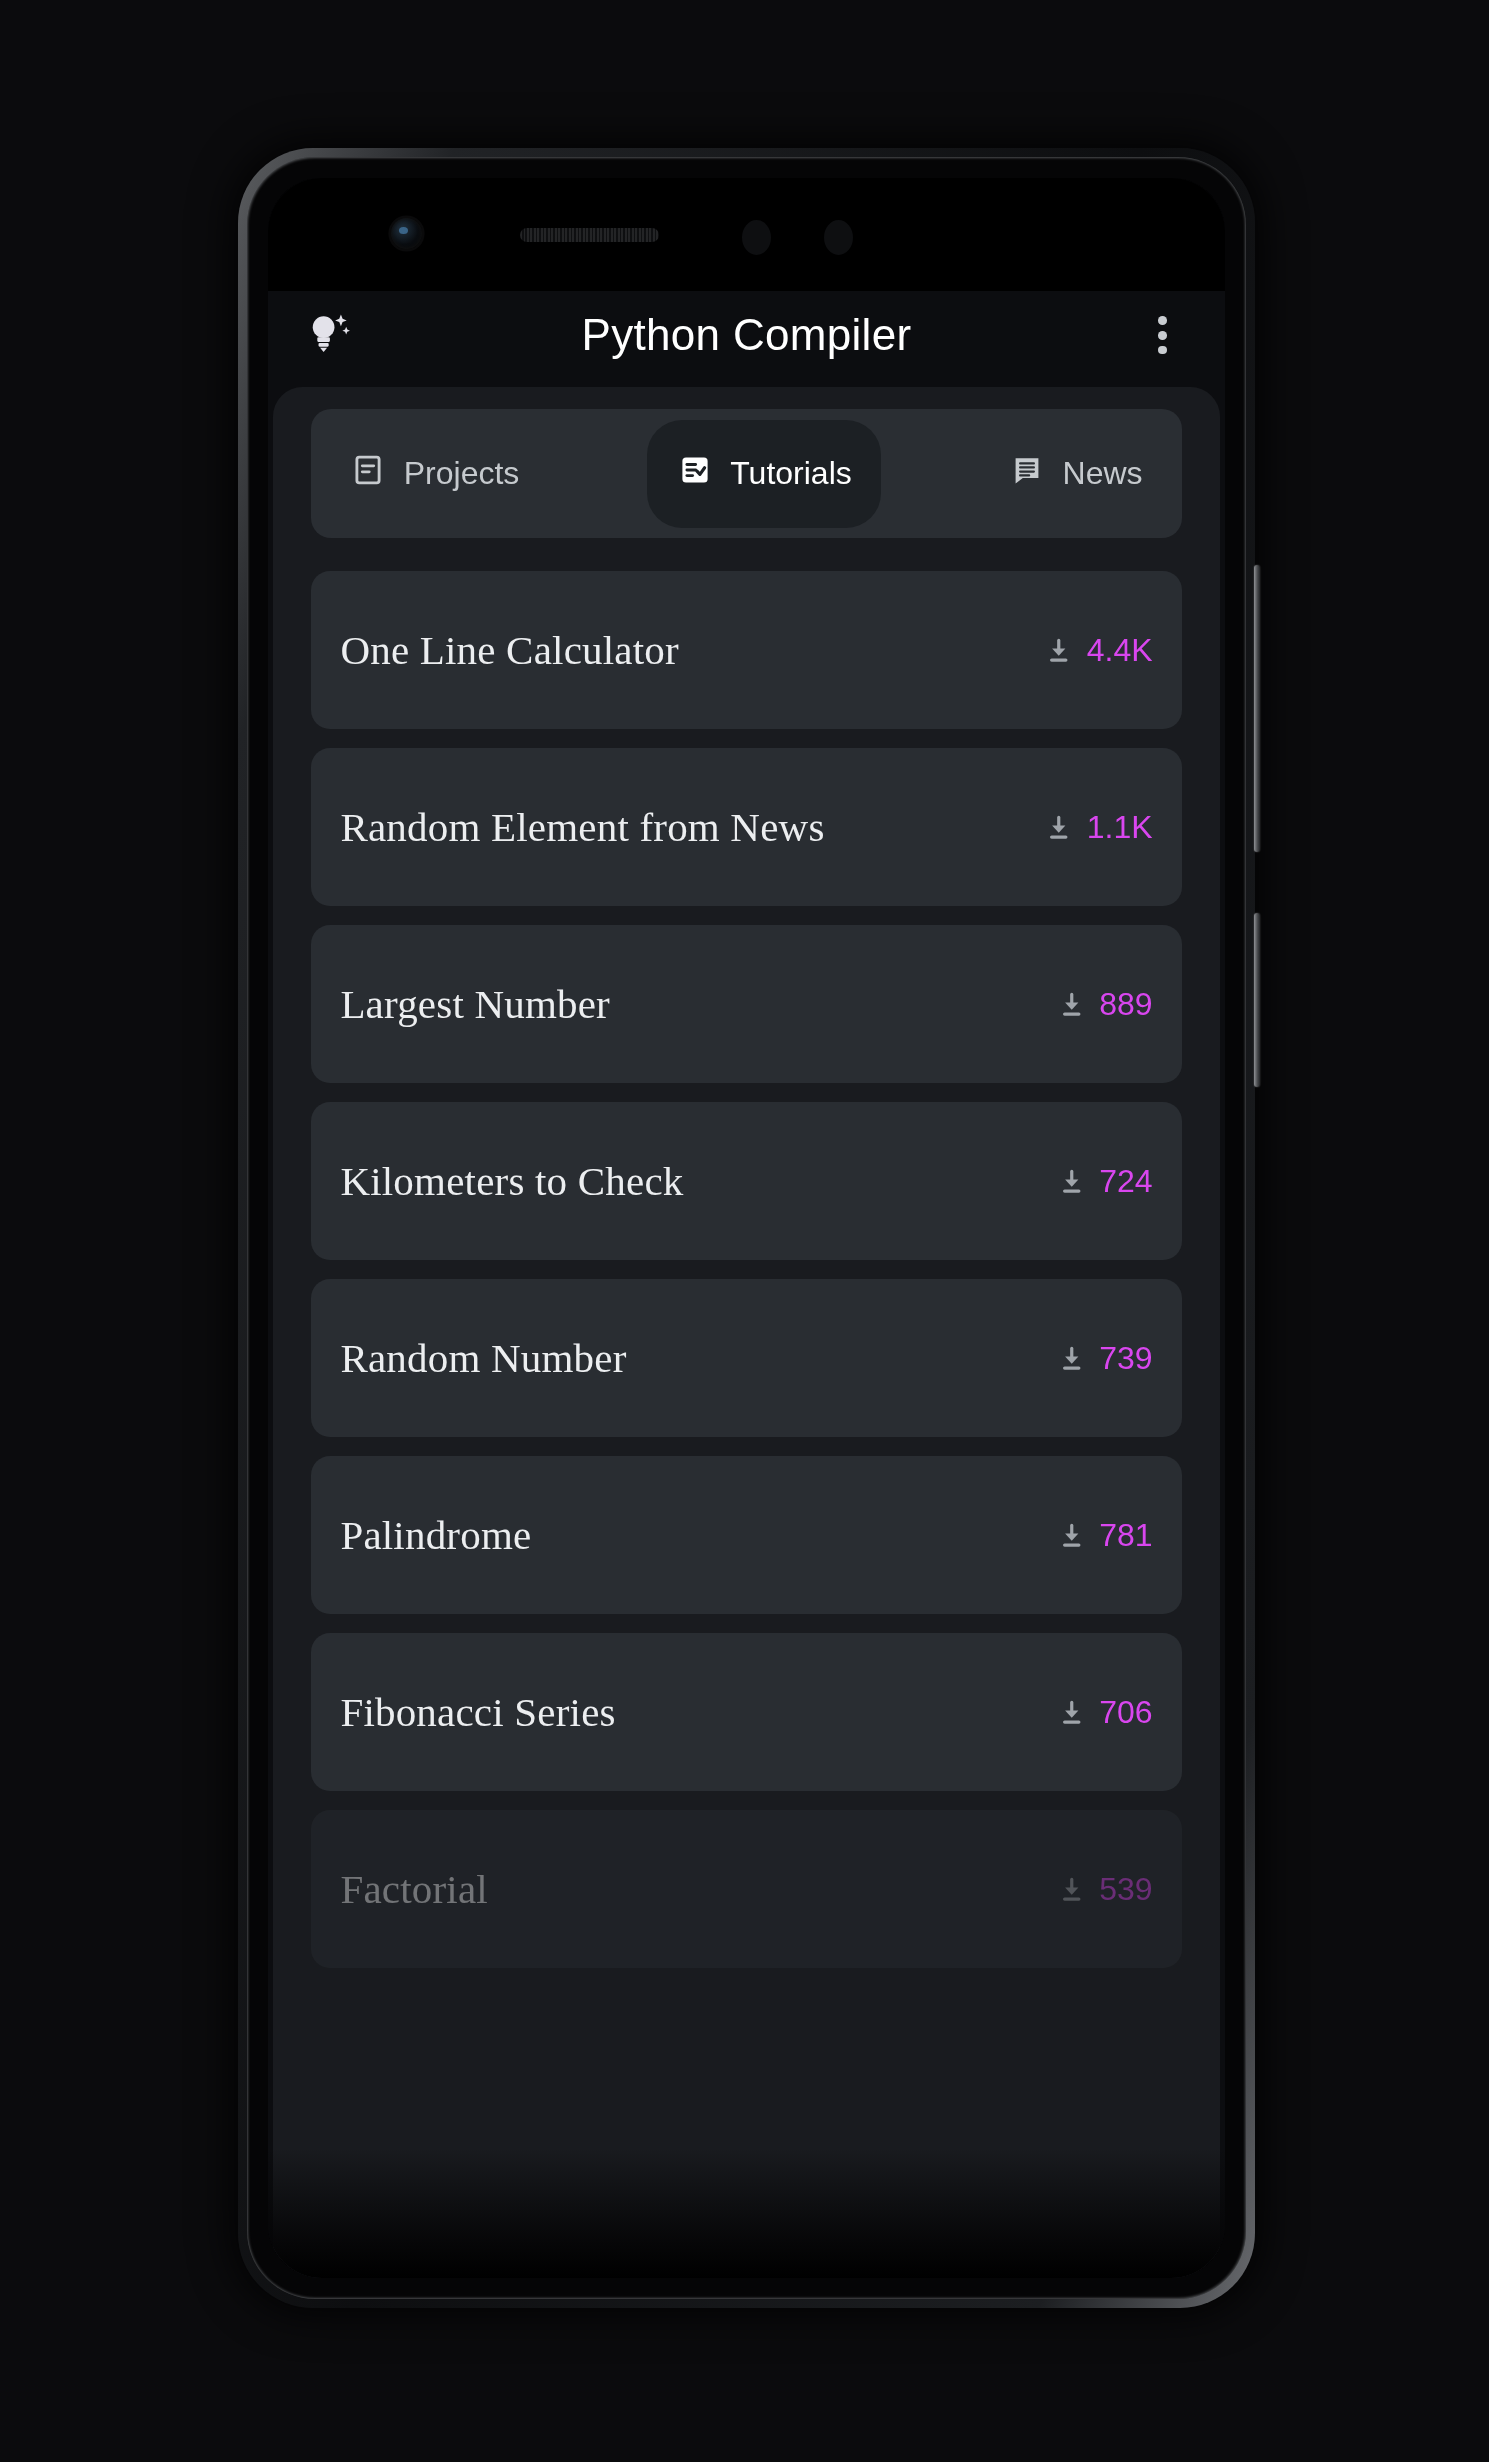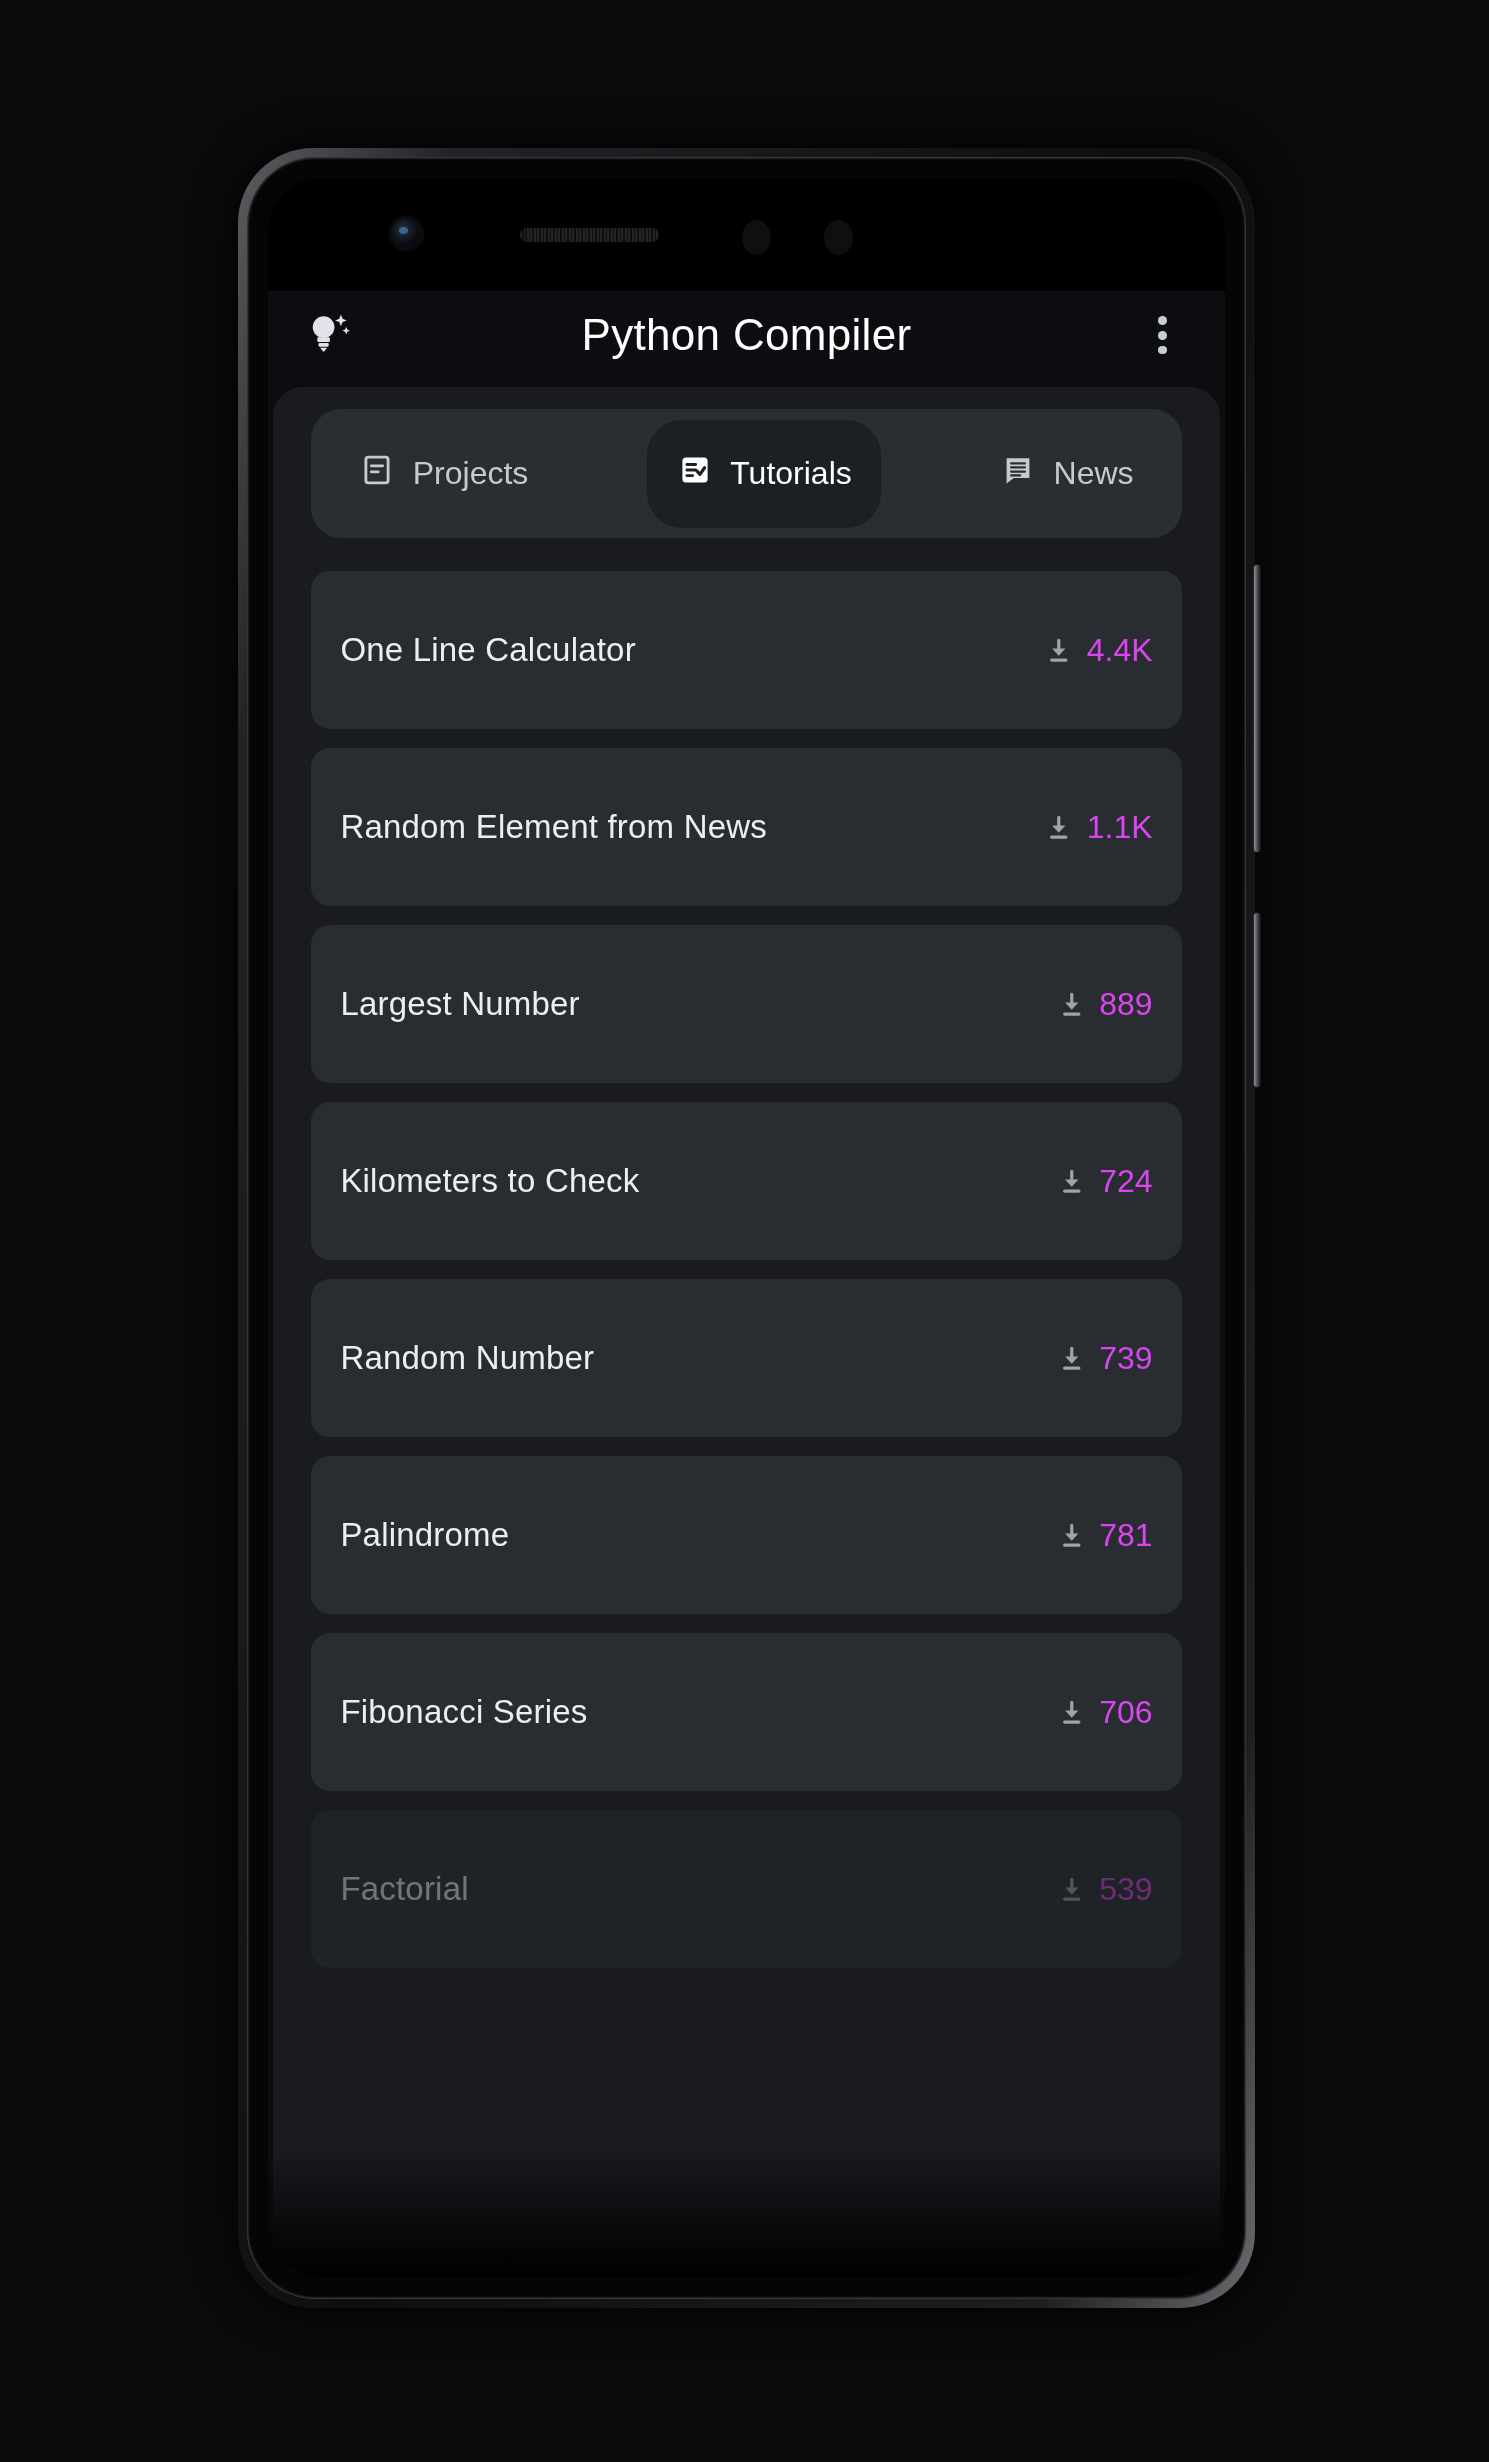--- a/index.html
+++ b/index.html
@@ -195,25 +195,25 @@
     background: #191b1f;
     border-radius: 29.5px 29.5px 0 0;
     padding: 22.6px 38px 0 38px;
     overflow: hidden;
     position: relative;
   }
 
   .tabbar {
     height: 129px;
     background: #2a2e33;
-    border-radius: 30px;
+    border-radius: 20px;
     display: flex;
     align-items: center;
     justify-content: space-between;
-    padding: 0 19px;
+    padding: 0 10px;
     margin-bottom: 33px;
   }
   .tab {
     display: flex;
     align-items: center;
     gap: 17.4px;
     padding: 0 29.5px;
     height: 108px;
     border-radius: 35px;
     color: #c6cace;
@@ -232,23 +232,24 @@
     background: #292d32;
     border-radius: 19px;
     height: 158px;
     padding: 0 29.5px;
     display: flex;
     align-items: center;
     justify-content: space-between;
     cursor: pointer;
   }
   .card-title {
-    font-size: 33px;
+    font-size: 41px;
     color: #eceef0;
     letter-spacing: 0.2px;
+    font-family: Liberation Serif, serif;
   }
   .card-dl {
     display: flex;
     align-items: center;
     gap: 13px;
     font-size: 32px;
     color: #d946ef;
   }
   .card.faded { opacity: .42; }
 

